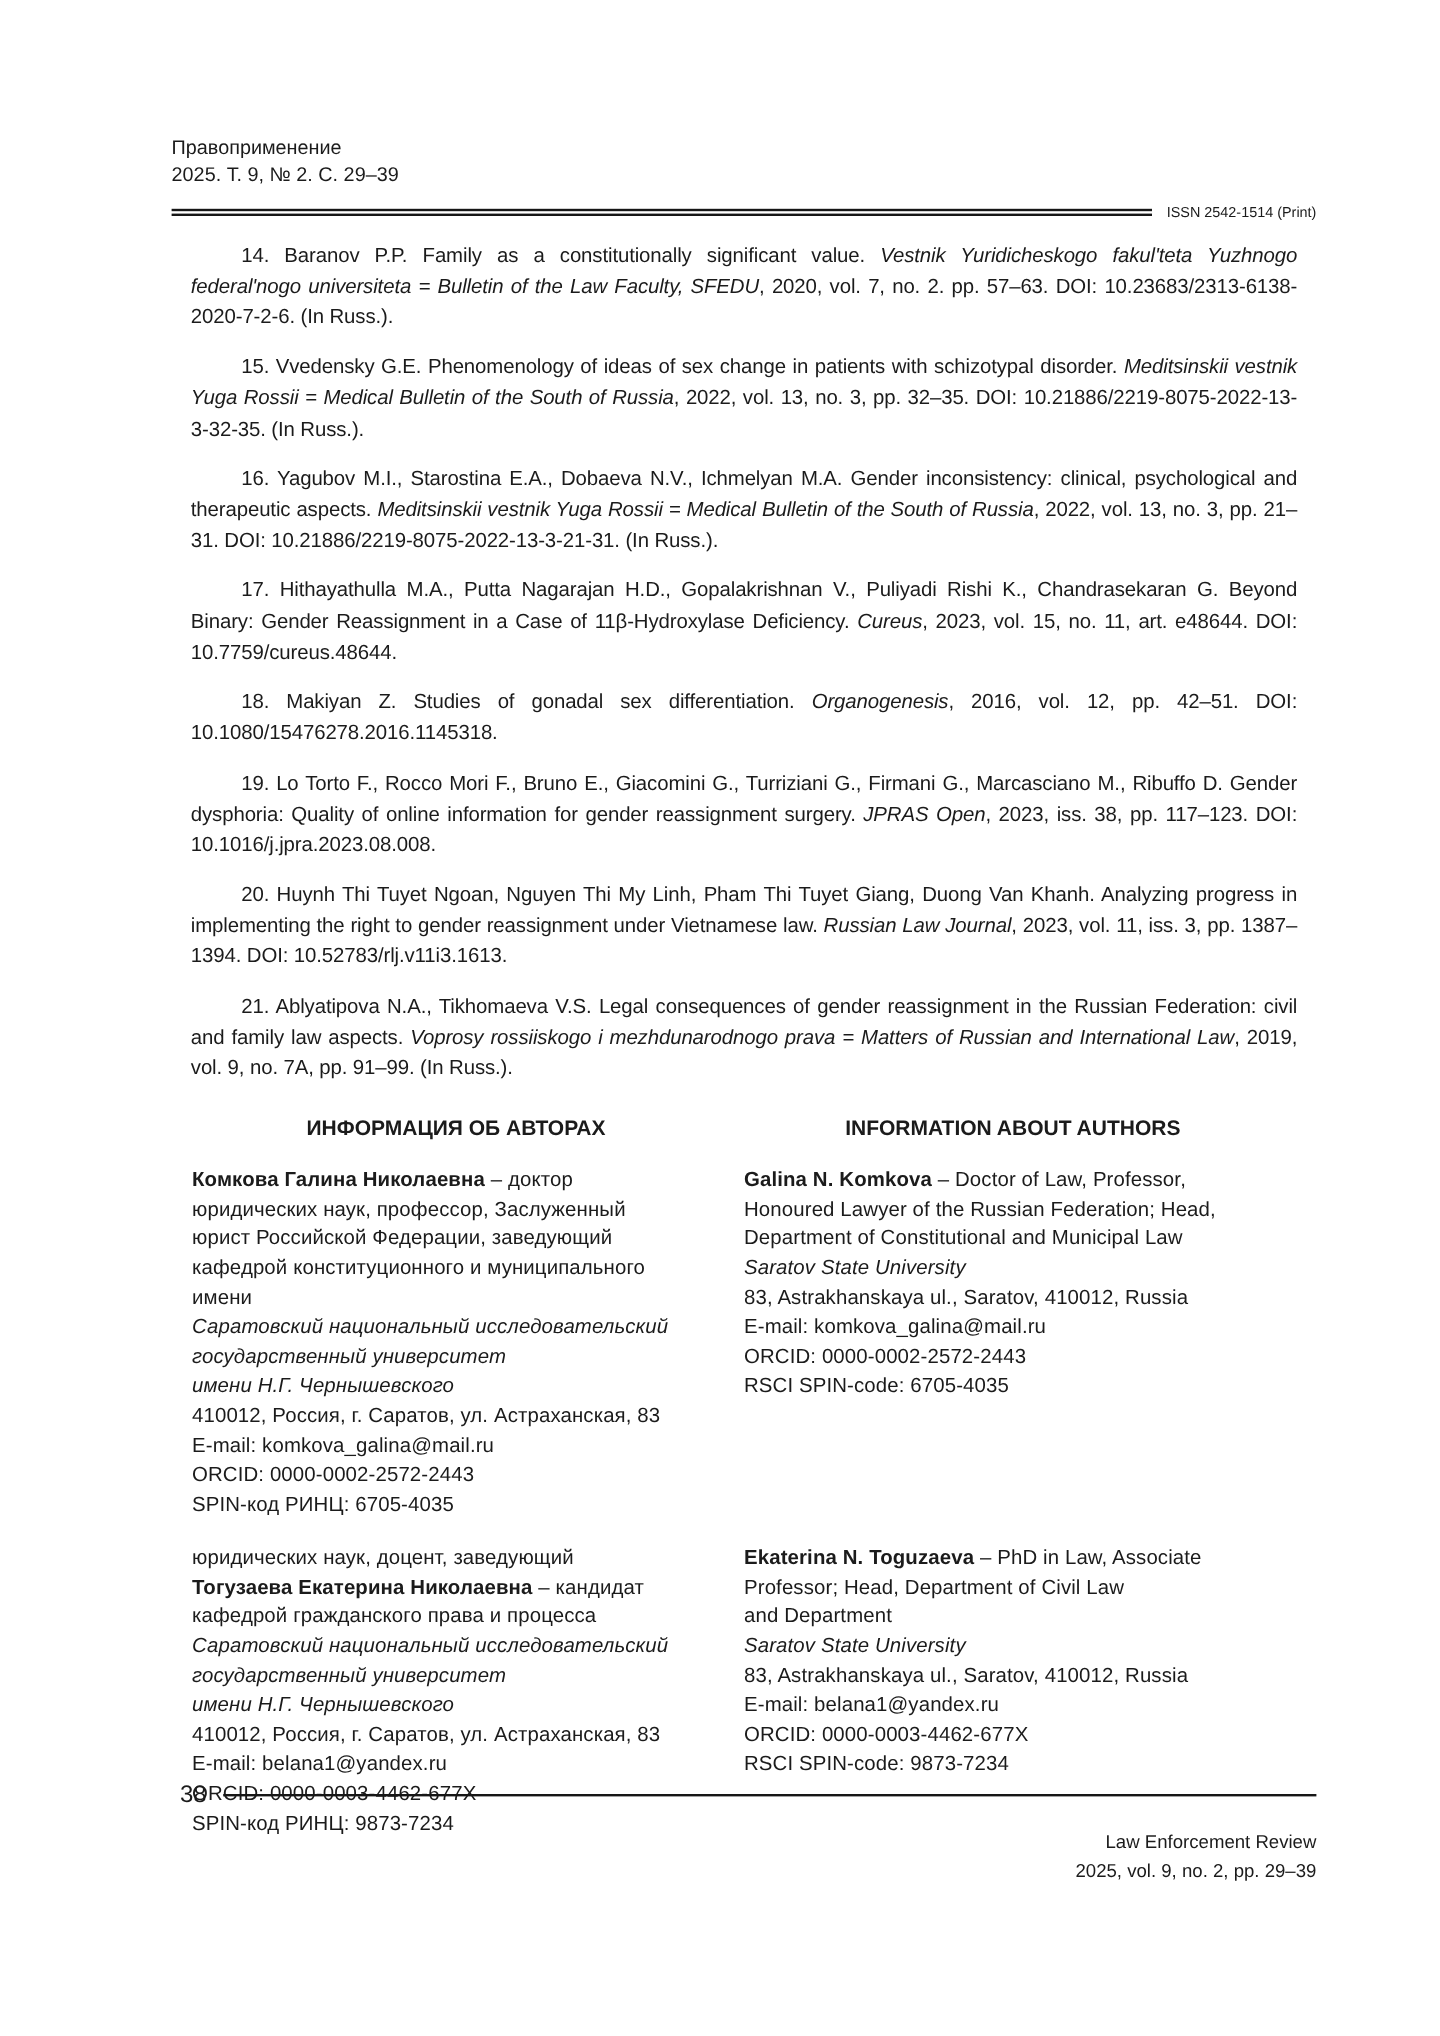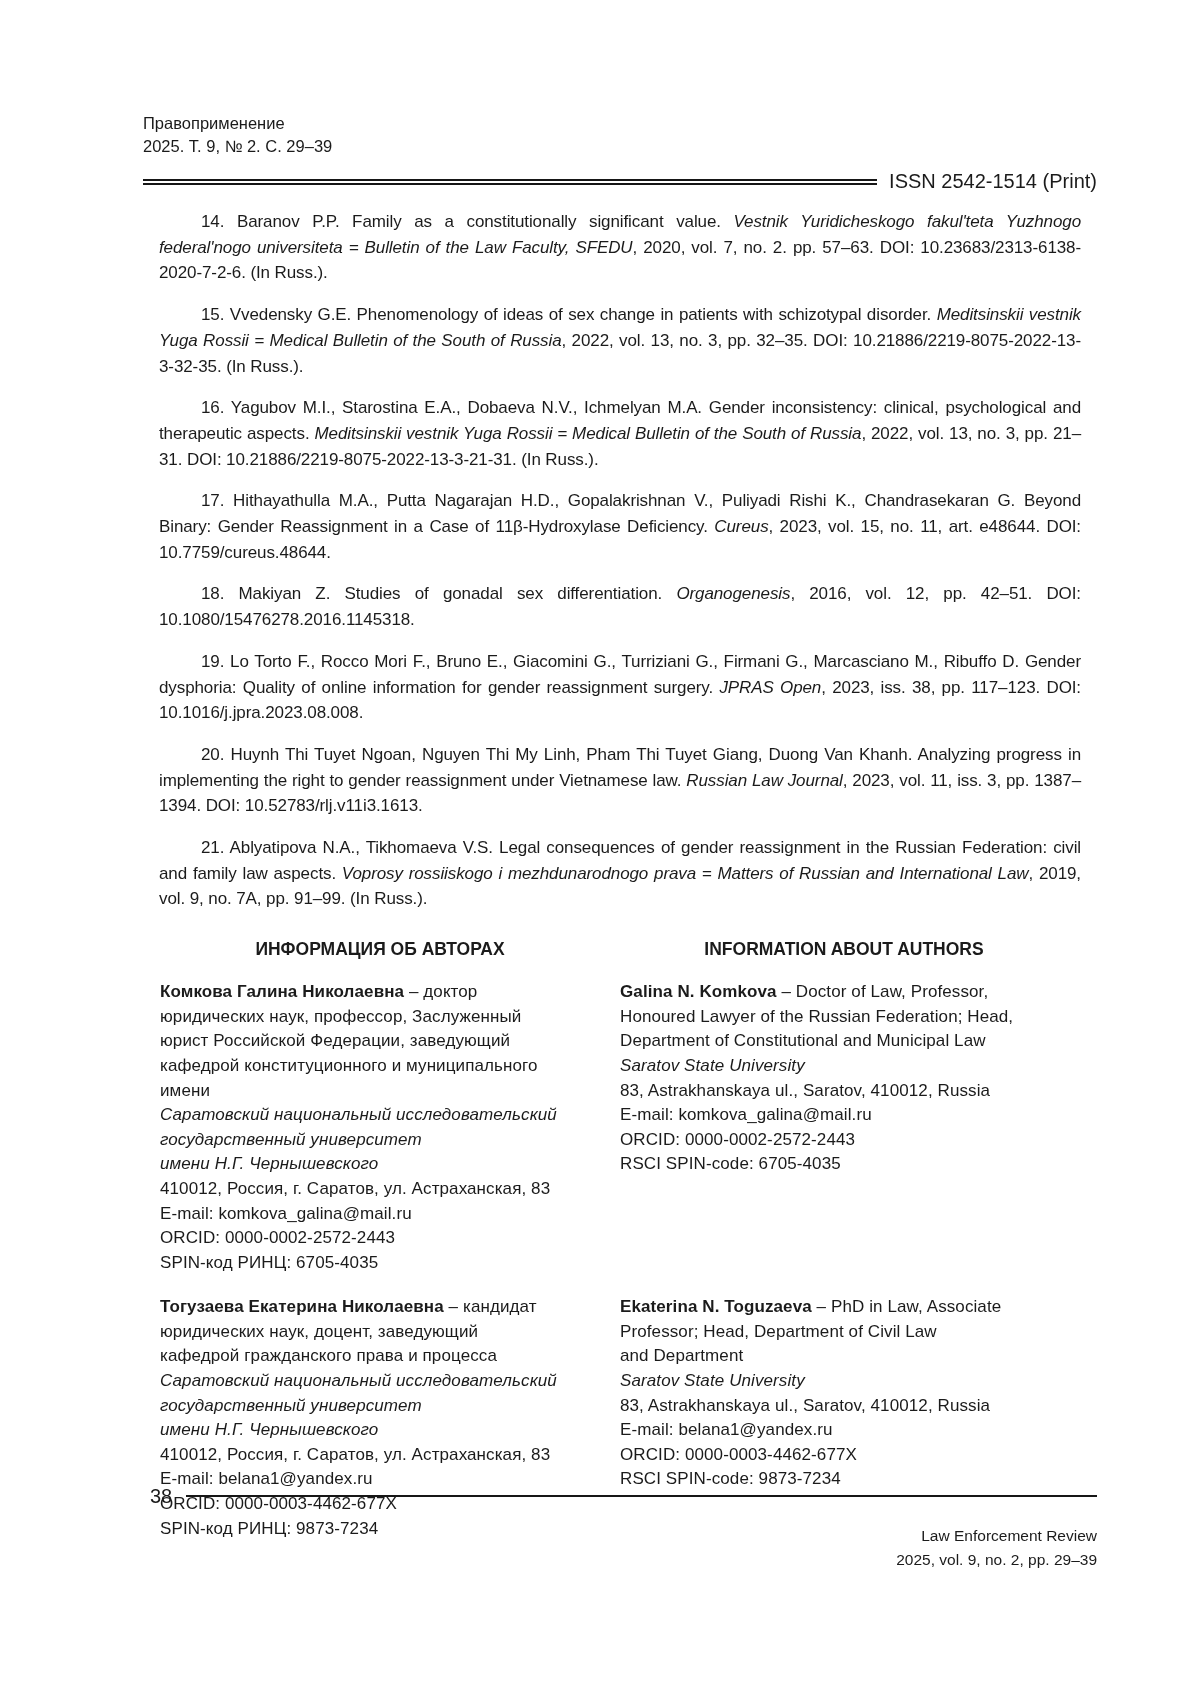--- a/index.html
+++ b/index.html
@@ -6,21 +6,21 @@
   body{
     width:1200px;height:1697px;position:relative;overflow:hidden;
     background:#ffffff;color:#1b1b1b;
     font-family:"Liberation Sans","DejaVu Sans",sans-serif;
     -webkit-font-smoothing:antialiased;
   }
   .inner{position:absolute;left:143px;top:112px;width:954px}
   .jtitle{font-size:16.5px;line-height:23px}
   .rule-row{display:flex;align-items:center;margin-top:12px}
   .dbl-rule{flex:1;height:6px;border-top:2px solid #161616;border-bottom:2px solid #161616;box-sizing:border-box}
-  .issn{margin-left:12px;font-size:20px;white-space:nowrap}
+  .issn{margin-left:12px;font-size:12px;white-space:nowrap}
   .refs{margin-top:11px}
   .ref{margin:16px;text-indent:42px;text-align:justify;font-size:17px;line-height:25.7px;letter-spacing:-0.1px}
   .seg-i{font-style:italic}
   .seg-bi{font-weight:bold}
   .authors-grid{
     display:grid;grid-template-columns:440px 448px;column-gap:49px;row-gap:14px;
     margin-left:17px;margin-top:26px;gap:20px;
   }
   .col-head{margin:0;font-size:17.5px;line-height:22px;text-align:center;font-weight:bold}
   .author-block{font-size:17px;line-height:24.6px;letter-spacing:0.1px}
@@ -77,22 +77,22 @@
         <div class="a-line"><span class="seg-bi">Galina N. Komkova</span><span> – Doctor of Law, Professor,</span></div>
         <div class="a-line"><span>Honoured Lawyer of the Russian Federation; Head,</span></div>
         <div class="a-line"><span>Department of Constitutional and Municipal Law</span></div>
         <div class="a-line"><span class="seg-i">Saratov State University</span></div>
         <div class="a-line"><span>83, Astrakhanskaya ul., Saratov, 410012, Russia</span></div>
         <div class="a-line"><span>E-mail: komkova_galina@mail.ru</span></div>
         <div class="a-line"><span>ORCID: 0000-0002-2572-2443</span></div>
         <div class="a-line"><span>RSCI SPIN-code: 6705-4035</span></div>
       </div>
       <div class="author-block">
+        <div class="a-line"><span>юридических наук, доцент, заведующий</span></div>
         <div class="a-line"><span class="seg-bi">Тогузаева Екатерина Николаевна</span><span> – кандидат</span></div>
-        <div class="a-line"><span>юридических наук, доцент, заведующий</span></div>
         <div class="a-line"><span>кафедрой гражданского права и процесса</span></div>
         <div class="a-line"><span class="seg-i">Саратовский национальный исследовательский</span></div>
         <div class="a-line"><span class="seg-i">государственный университет</span></div>
         <div class="a-line"><span class="seg-i">имени Н.Г. Чернышевского</span></div>
         <div class="a-line"><span>410012, Россия, г. Саратов, ул. Астраханская, 83</span></div>
         <div class="a-line"><span>E-mail: belana1@yandex.ru</span></div>
         <div class="a-line"><span>ORCID: 0000-0003-4462-677X</span></div>
         <div class="a-line"><span>SPIN-код РИНЦ: 9873-7234</span></div>
       </div>
       <div class="author-block">

